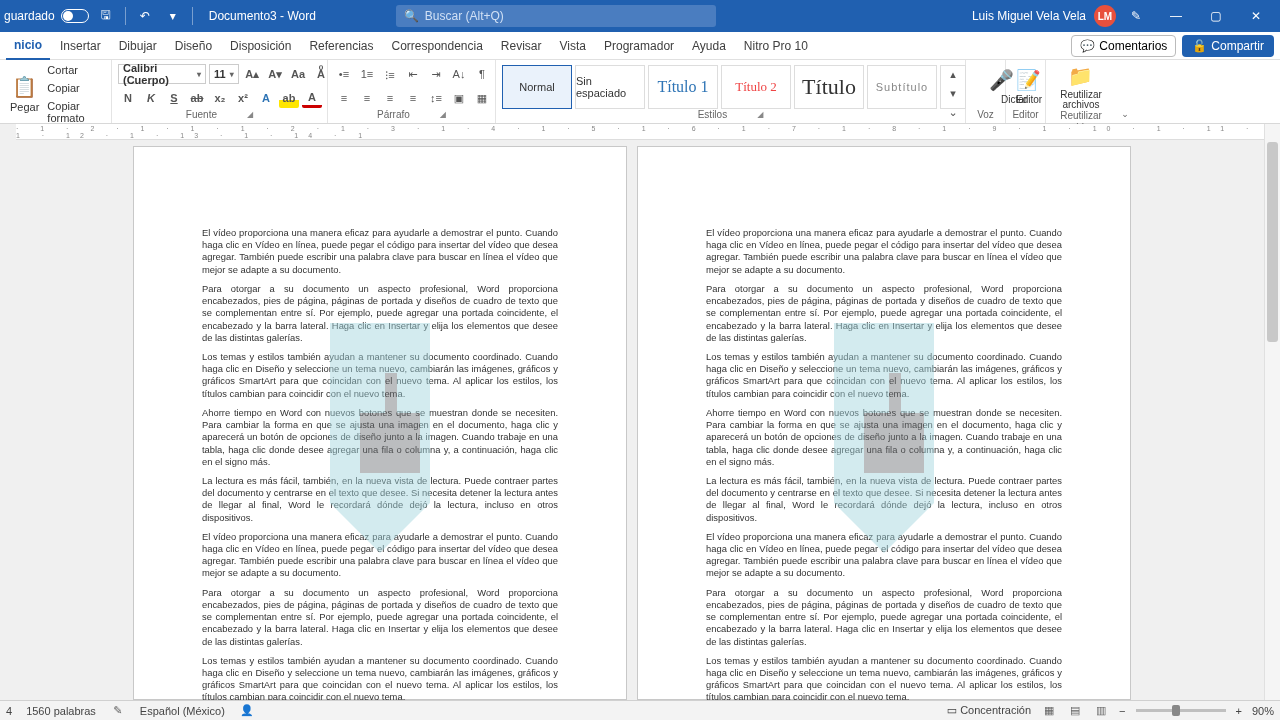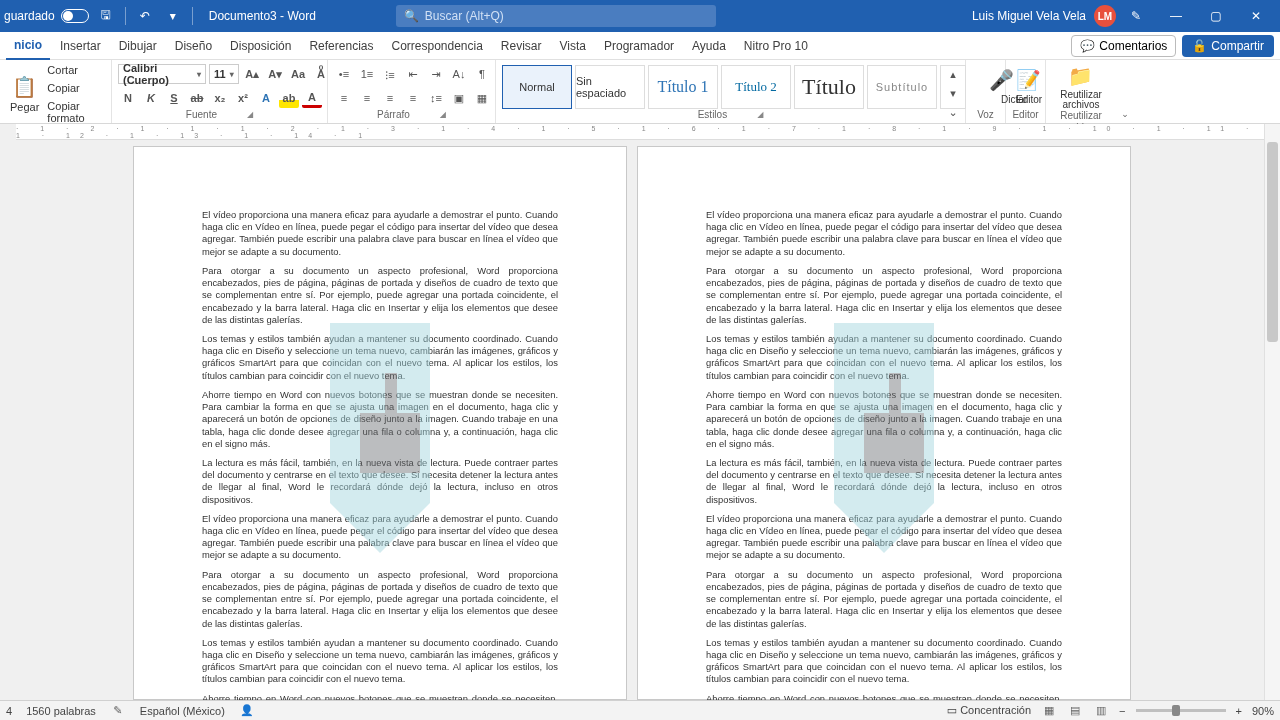--- a/index.html
+++ b/index.html
@@ -35,30 +35,30 @@
 .group .label .dl { font-size: 8px; color:#888; }
 .vcol { display: flex; flex-direction: column; gap: 6px; font-size: 11px; }
 .rbtn { width: 20px; height: 20px; display: flex; align-items: center; justify-content: center; cursor: pointer; border-radius: 2px; color: #555; }
 .fontsel { border: 1px solid #ccc; height: 20px; padding: 0 4px; font-size: 11px; background: #fff; display: flex; align-items: center; gap: 4px; }
 .drop { font-size: 8px; color: #666; }
 .styles-gallery { display: flex; gap: 3px; align-items: center;}
 .style-item { width: 70px; height: 44px; border: 1px solid #ddd; display: flex; align-items: center; justify-content: center; font-size: 11px; cursor: pointer; background:#fff; }
 .style-item.active { border: 1px solid #2060b0; background: #eaf2fb; }
 .style-item.big { font-size: 22px; font-family: "Calibri Light"; color: #333; }
 .style-item.h1 { font-size: 16px; color: #2e74b5; font-family: "Calibri Light"; }
-.style-item.h2 { font-size: 13px; color: #0369a1; font-family: "Calibri Light"; }
+.style-item.h2 { font-size: 13px; color: #ef4444; font-family: "Calibri Light"; }
 .style-item.sub { font-size: 11px; color: #888; letter-spacing: 1px; }
 .vbtn { display:flex; flex-direction:column; align-items:center; justify-content:center; gap:2px; padding:0 4px; cursor:pointer; }
 .vbtn .ic { font-size:20px; height:24px; display:flex; align-items:center; justify-content:center; color:#2060b0;}
 
 
 .docarea { position: relative; height: 576px; background: #f0f0f0; overflow: hidden; display: flex; }
 .ruler-top { position: absolute; top: 0; left: 16px; right: 16px; height: 16px; background: #fff; border-bottom: 1px solid #ddd; font-size: 7px; color: #888; display:flex; align-items:center; justify-content:center; letter-spacing: 10px; }
 .pages { position: absolute; top: 22px; left: 0; right: 16px; bottom: 0; display: flex; gap: 10px; justify-content: center; overflow: hidden; }
-.page { width: 494px; background: #fff; border: 1px solid #c8c8c8; padding: 62px 68px 20px 68px; font-size: 9.4px; line-height: 1.3; color: #333; font-family: Calibri, sans-serif; position: relative; }
+.page { width: 494px; background: #fff; border: 1px solid #c8c8c8; padding: 80px 68px 20px 68px; font-size: 9.4px; line-height: 1.3; color: #333; font-family: Calibri, sans-serif; position: relative; }
 .page p { margin-bottom: 7px; text-align: justify; }
 .watermark { position: absolute; left: 50%; top: 50%; transform: translate(-50%,-50%); pointer-events: none; opacity: 0.45; }
 .scrollbar-v { width: 16px; background: #f5f5f5; border-left: 1px solid #e0e0e0; position: absolute; right: 0; top: 0; bottom: 0; }
 .scrollbar-v .thumb { position: absolute; left: 2px; right: 2px; top: 18px; height: 200px; background: #c8c8c8; border-radius: 3px; }
 
 
 .status { height: 20px; background: #f3f3f3; border-top: 1px solid #d0d0d0; display: flex; align-items: center; font-size: 11px; color: #444; padding: 0 6px; gap: 14px; }
 .status .right { margin-left: auto; display: flex; align-items: center; gap: 10px; }
 .status .zoom-slider { width: 90px; height: 3px; background: #c0c0c0; position: relative; }
 .status .zoom-slider::after { content:""; position:absolute; left:40%; top:-4px; width:8px; height:11px; background:#888; border-radius:2px; }

